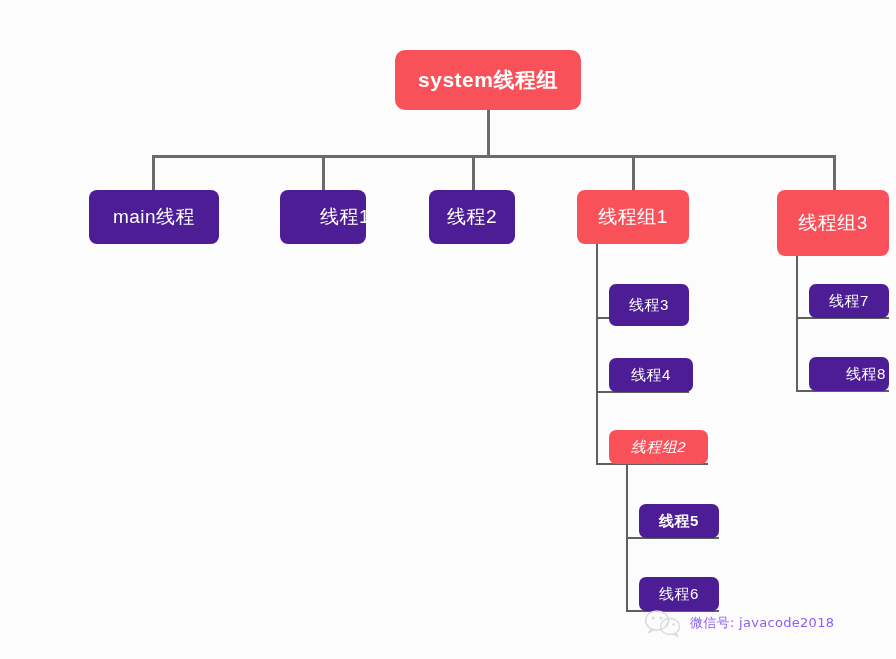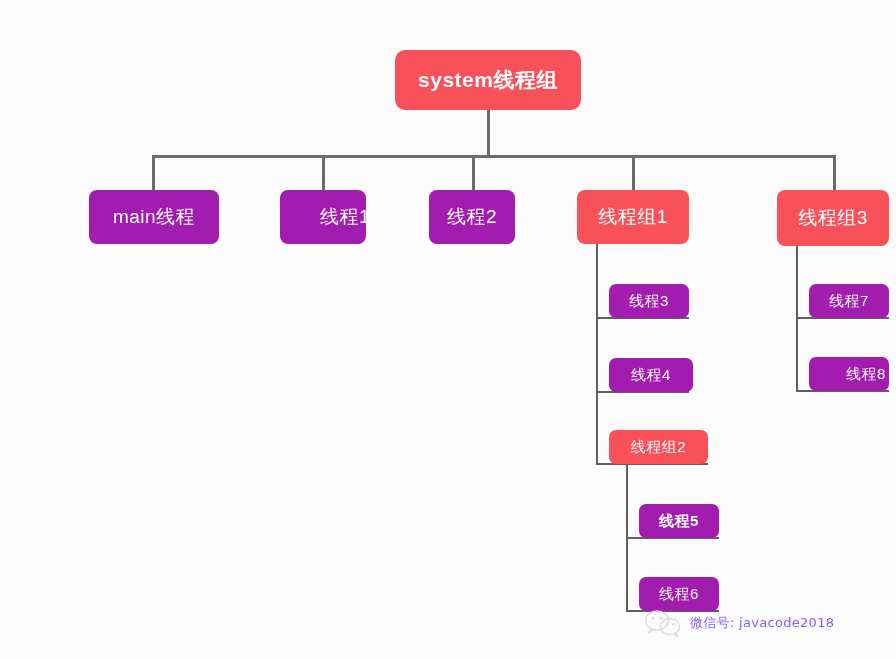--- a/index.html
+++ b/index.html
@@ -24,21 +24,21 @@
     box-sizing: border-box;
     display: flex;
     align-items: center;
     justify-content: center;
     color: #ffffff;
     border-radius: 8px;
     white-space: nowrap;
     letter-spacing: 0.5px;
     z-index: 3;
   }
-  .node.green { background: #a21caf; }
+  .node.green { background: #4c1d95; }
   .node.red   { background: #f9515a; }
 
   .node.root {
     font-weight: bold;
     font-size: 21px;
     border-radius: 10px;
   }
   .node.level2 {
     font-size: 19px;
   }
@@ -115,27 +115,27 @@
   <div class="node root red" style="left:352px; top:50px; width:186px; height:60px;">system线程组</div>
 
   <div class="node level2 green" style="left:46px; top:190px; width:130px; height:54px;">main线程</div>
 
   <div class="node level2 green" style="left:237px; top:190px; width:86px; height:54px;padding-left:44px;">线程1</div>
 
   <div class="node level2 green" style="left:386px; top:190px; width:86px; height:54px;">线程2</div>
 
   <div class="node level2 red" style="left:534px; top:190px; width:112px; height:54px;">线程组1</div>
 
-  <div class="node level2 red" style="left:734px; top:190px; width:112px; height:56px;">线程组3</div>
+  <div class="node level2 red" style="left:734px; top:190px; width:112px; height:66px;">线程组3</div>
 
-  <div class="node level3 green" style="left:566px; top:284px; width:80px; height:34px;">线程3</div>
+  <div class="node level3 green" style="left:566px; top:284px; width:80px; height:42px;">线程3</div>
 
   <div class="node level3 green" style="left:566px; top:358px; width:84px; height:34px;">线程4</div>
 
-  <div class="node level3 red" style="left:566px; top:430px; width:99px; height:34px;">线程组2</div>
+  <div class="node level3 red" style="left:566px; top:430px; width:99px; height:34px;font-style:italic;">线程组2</div>
 
   <div class="node level3 green" style="left:596px; top:504px; width:80px; height:34px;font-weight:bold;">线程5</div>
 
   <div class="node level3 green" style="left:596px; top:577px; width:80px; height:34px;text-align:right;">线程6</div>
 
   <div class="node level3 green" style="left:766px; top:284px; width:80px; height:34px;">线程7</div>
 
   <div class="node level3 green" style="left:766px; top:357px; width:80px; height:34px;padding-left:34px;">线程8</div>
 
   <div id="watermark">

